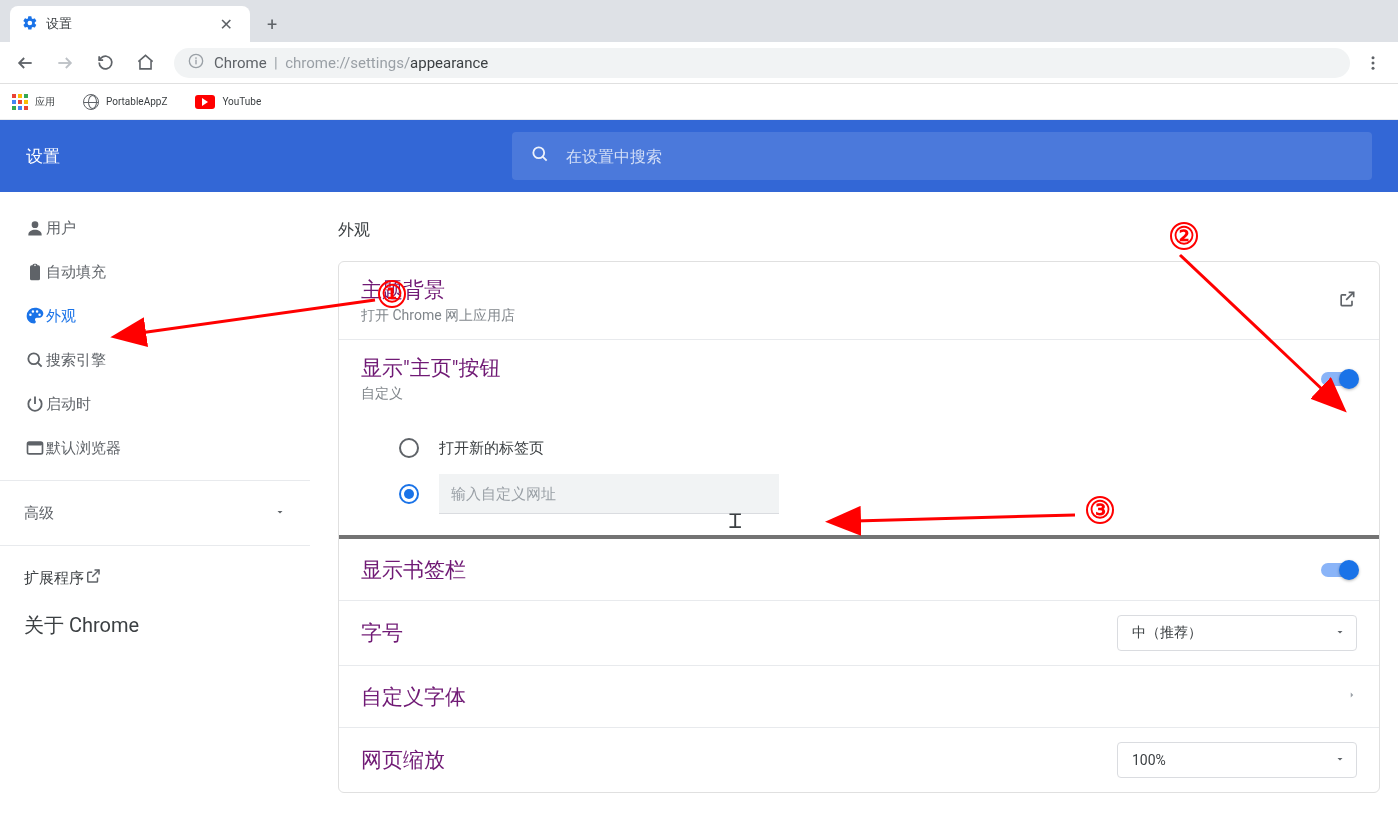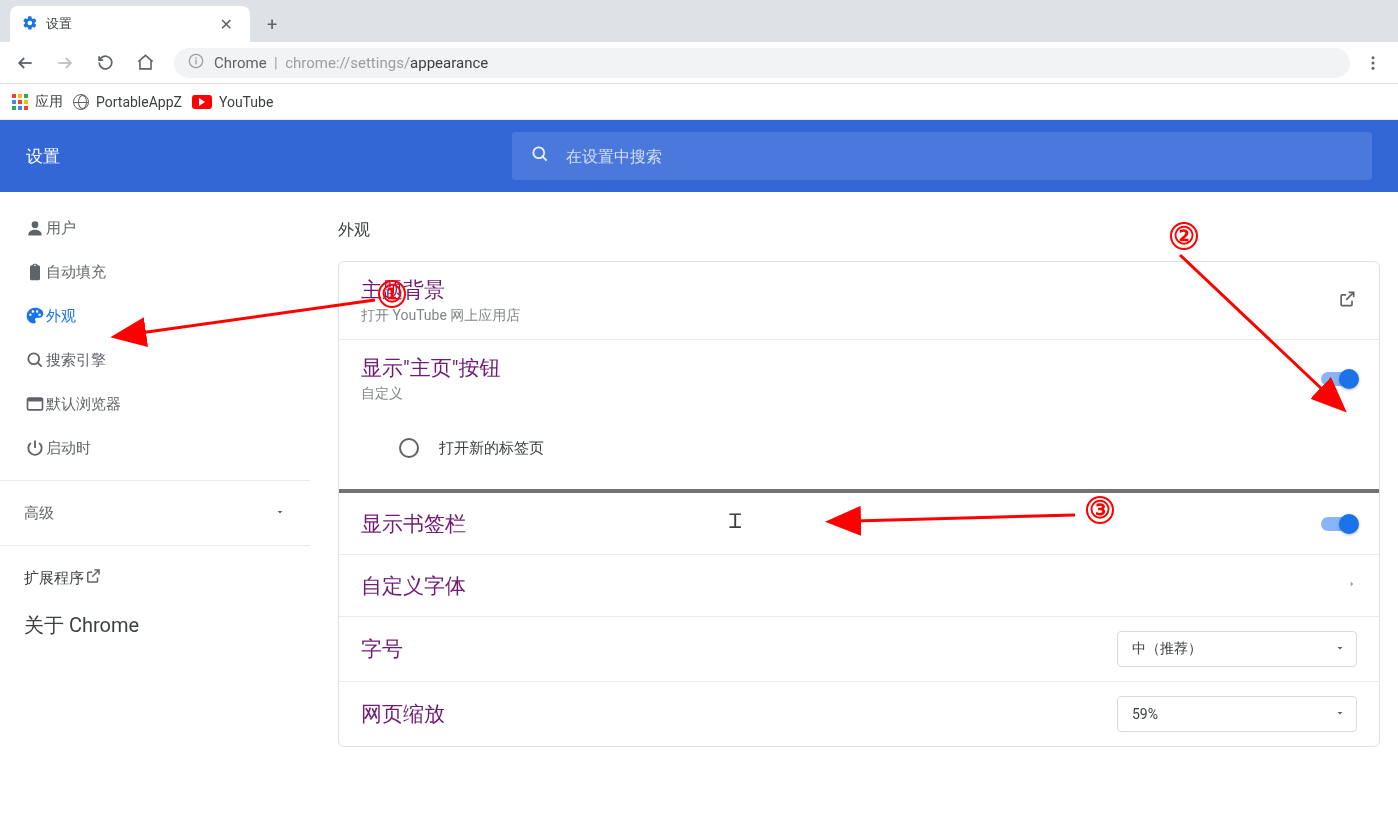--- a/index.html
+++ b/index.html
@@ -17,21 +17,21 @@
 .toolbar .nav-btn { width: 34px; height: 34px; display: flex; align-items: center; justify-content: center; color: #5f6368; border-radius: 50%; cursor: pointer; }
 .toolbar .nav-btn.disabled { color: #bdc1c6; }
 .omnibox { flex: 1; height: 30px; background: #f1f3f4; border-radius: 15px; display: flex; align-items: center; padding: 0 14px; font-size: 15px; color: #5f6368; margin-left: 6px; gap: 10px; }
 .omnibox .origin { color: #5f6368; }
 .omnibox .sep { color: #9aa0a6; }
 .omnibox .path-dim { color: #9aa0a6; }
 .omnibox .path { color: #3c4043; }
 .toolbar .menu-btn { width: 34px; height: 34px; display: flex; align-items: center; justify-content: center; color: #5f6368; cursor: pointer; }
 
 
-.bookmarks { height: 36px; background: #fff; display: flex; align-items: center; padding: 0 12px; gap: 10px; font-size: 14px; color: #3c4043; border-bottom: 1px solid #e8eaed; }
+.bookmarks { height: 36px; background: #fff; display: flex; align-items: center; padding: 0 12px; gap: 28px; font-size: 10px; color: #3c4043; border-bottom: 1px solid #e8eaed; }
 .bookmarks .bk { display: flex; align-items: center; gap: 7px; cursor: pointer; }
 .apps-icon { width: 16px; height: 16px; display: grid; grid-template-columns: repeat(3,4px); grid-template-rows: repeat(3,4px); gap: 2px; }
 .apps-icon span:nth-child(1){background:#ea4335}.apps-icon span:nth-child(2){background:#fbbc04}.apps-icon span:nth-child(3){background:#34a853}
 .apps-icon span:nth-child(4){background:#4285f4}.apps-icon span:nth-child(5){background:#ea4335}.apps-icon span:nth-child(6){background:#fbbc04}
 .apps-icon span:nth-child(7){background:#34a853}.apps-icon span:nth-child(8){background:#4285f4}.apps-icon span:nth-child(9){background:#ea4335}
 .globe-icon { width:16px; height:16px; border:1.5px solid #5f6368; border-radius:50%; position:relative; }
 .globe-icon::after{content:"";position:absolute;left:0;right:0;top:50%;border-top:1.5px solid #5f6368;}
 .globe-icon::before{content:"";position:absolute;top:0;bottom:0;left:50%;width:7px;margin-left:-3.5px;border:1.5px solid #5f6368;border-radius:50%;}
 .yt-icon { width:20px; height:14px; background:#ff0000; border-radius:3px; position:relative; }
 .yt-icon::after { content:""; position:absolute; left:7px; top:3px; border-left:6px solid #fff; border-top:4px solid transparent; border-bottom:4px solid transparent; }
@@ -221,35 +221,35 @@
       <span class="sicon">
           <svg width="20" height="20" viewBox="0 0 24 24" fill="none" stroke="currentColor" stroke-width="2.2">
             <circle cx="10.5" cy="10.5" r="6.5"></circle>
             <path d="M20 20l-4.5-4.5"></path>
           </svg>
         </span>
       <span>搜索引擎</span>
     </div>
     <div class="side-item">
       <span class="sicon">
+          <svg width="20" height="20" viewBox="0 0 24 24" fill="none" stroke="currentColor" stroke-width="2.2">
+            <path d="M12 3v9"></path>
+            <path d="M7 6a8 8 0 1 0 10 0"></path>
+          </svg>
+        </span>
+      <span>启动时</span>
+    </div>
+    <div class="side-item">
+      <span class="sicon">
           <svg width="20" height="20" viewBox="0 0 24 24" fill="currentColor">
             <rect x="3" y="5" width="18" height="14" rx="2" fill="none" stroke="currentColor" stroke-width="2"></rect>
             <rect x="3" y="5" width="18" height="4" rx="2"></rect>
           </svg>
         </span>
       <span>默认浏览器</span>
-    </div>
-    <div class="side-item">
-      <span class="sicon">
-          <svg width="20" height="20" viewBox="0 0 24 24" fill="none" stroke="currentColor" stroke-width="2.2">
-            <path d="M12 3v9"></path>
-            <path d="M7 6a8 8 0 1 0 10 0"></path>
-          </svg>
-        </span>
-      <span>启动时</span>
     </div>
     <div class="side-sep"></div>
     <div class="side-adv">
       <span>高级</span>
       <span><svg width="12" height="12" viewBox="0 0 24 24" fill="#5f6368">
             <path d="M7 10l5 5 5-5z"></path>
           </svg></span>
     </div>
     <div class="side-sep"></div>
     <div class="side-link">
@@ -266,77 +266,81 @@
   </div>
 
   <div class="main">
     <div class="section-title">外观</div>
 
     <div class="card">
 
       <div class="row">
         <div class="row-main">
           <div class="row-title">主题背景</div>
-          <div class="row-sub">打开 YouTube 网上应用店</div>
+          <div class="row-sub">打开 Chrome 网上应用店</div>
         </div>
         <span class="ext-icon"><svg width="20" height="20" viewBox="0 0 24 24" fill="none" stroke="#5f6368" stroke-width="2">
               <path d="M14 4h6v6"></path>
               <path d="M20 4l-9 9"></path>
               <path d="M18 14v5a1 1 0 0 1-1 1H6a1 1 0 0 1-1-1V8a1 1 0 0 1 1-1h5"></path>
             </svg></span>
       </div>
 
       <div class="row" style="border-bottom:none;">
         <div class="row-main">
           <div class="row-title">显示"主页"按钮</div>
           <div class="row-sub">自定义</div>
         </div>
         <div class="toggle"></div>
       </div>
       <div class="sub-options">
         <div class="radio-row">
           <div class="radio"></div>
           <div class="radio-label">打开新的标签页</div>
         </div>
+        <div class="radio-row" style="position:relative;">
+          <div class="radio checked"></div>
+          <input class="custom-url" placeholder="输入自定义网址" style="">
+        </div>
       </div>
 
       <div class="row">
         <div class="row-main">
           <div class="row-title">显示书签栏</div>
         </div>
         <div class="toggle"></div>
-      </div>
-
-      <div class="row">
-        <div class="row-main">
-          <div class="row-title">自定义字体</div>
-        </div>
-        <span class="arrow-right"><svg width="10" height="14" viewBox="0 0 24 24" fill="#9aa0a6">
-              <path d="M9 6l6 6-6 6z"></path>
-            </svg></span>
       </div>
 
       <div class="row">
         <div class="row-main">
           <div class="row-title">字号</div>
         </div>
         <div class="select-box">
           <span>中（推荐）</span>
           <span class="chev"><svg width="12" height="12" viewBox="0 0 24 24" fill="#5f6368">
                 <path d="M7 10l5 5 5-5z"></path>
               </svg></span>
         </div>
       </div>
 
       <div class="row">
         <div class="row-main">
+          <div class="row-title">自定义字体</div>
+        </div>
+        <span class="arrow-right"><svg width="10" height="14" viewBox="0 0 24 24" fill="#9aa0a6">
+              <path d="M9 6l6 6-6 6z"></path>
+            </svg></span>
+      </div>
+
+      <div class="row">
+        <div class="row-main">
           <div class="row-title">网页缩放</div>
         </div>
         <div class="select-box">
-          <span>59%</span>
+          <span>100%</span>
           <span class="chev"><svg width="12" height="12" viewBox="0 0 24 24" fill="#5f6368">
                 <path d="M7 10l5 5 5-5z"></path>
               </svg></span>
         </div>
       </div>
     </div>
   </div>
 </div>
 
 <svg class="anno-svg">

